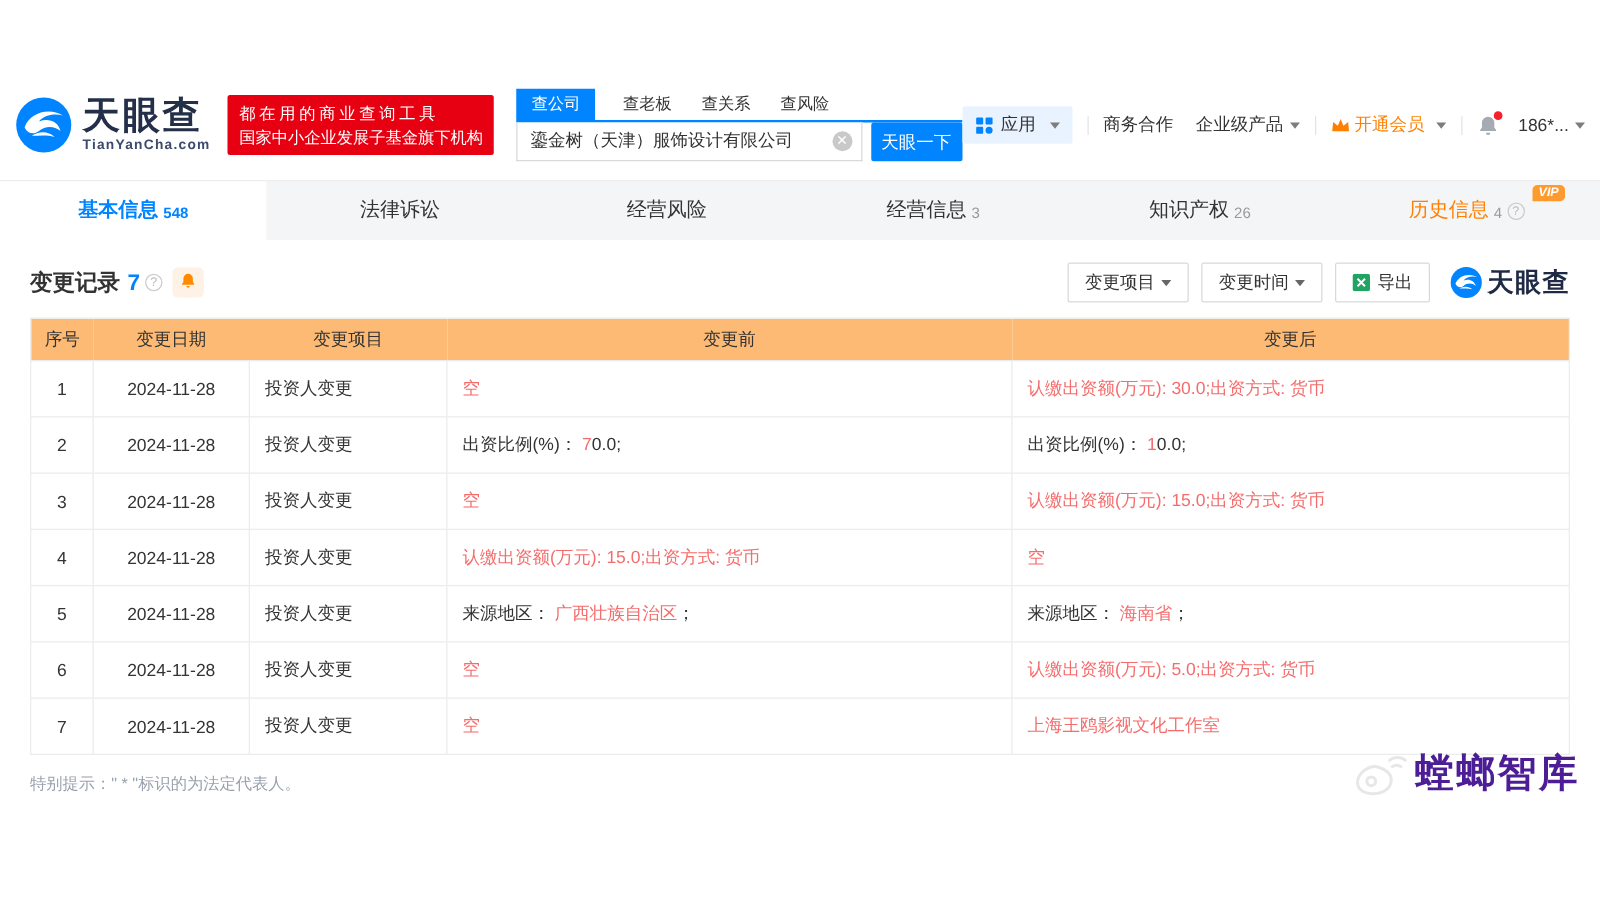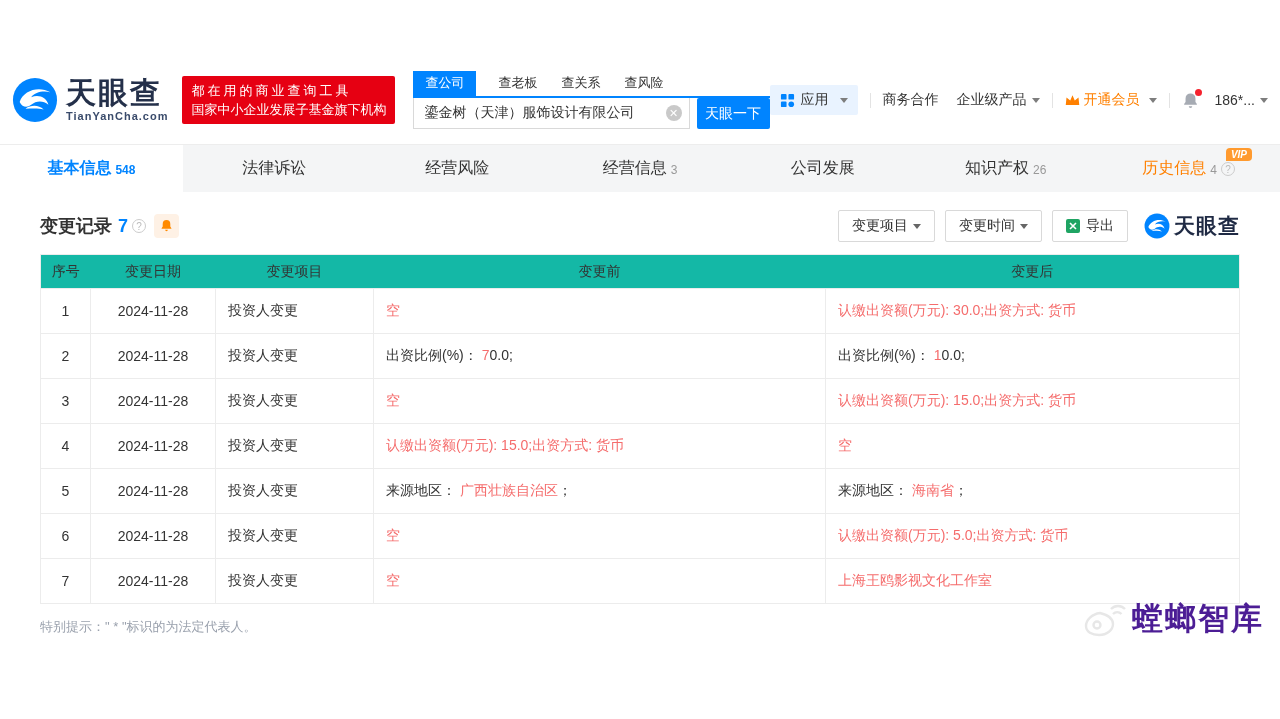--- a/index.html
+++ b/index.html
@@ -42,35 +42,35 @@
   .tabbar { display:flex; margin-top:14px; height:48px; background:#f4f5f6; border-top:1px solid #ededed; }
   .mtab { flex:1; display:flex; align-items:center; justify-content:center; font-size:16px; color:#333; cursor:pointer; position:relative; }
   .mtab.active { background:#fff; color:#0084ff; font-weight:bold; }
   .mtab .cnt { font-size:12px; color:#999; margin-left:4px; margin-top:2px; }
   .mtab.active .cnt { color:#0084ff; }
   .mtab.vip-tab { color:#ff8000; }
   .vip-badge { position:absolute; top:3px; right:28px; background:#ff9a2e; color:#fff; font-size:10px; font-weight:bold; font-style:italic; padding:0 5px; border-radius:4px 4px 4px 0; line-height:13px; }
   .qmark { display:inline-block; width:14px; height:14px; border:1px solid #ccc; border-radius:50%; color:#bbb; font-size:10px; line-height:13px; text-align:center; margin-left:4px; }
 
   
-  .content { padding:0 40px; }
+  .content { padding:0 24px; }
   .section-head { display:flex; align-items:center; margin-top:18px; }
   .sec-title { font-size:18px; font-weight:bold; color:#333; }
   .sec-count { font-size:18px; font-weight:bold; color:#0084ff; margin-left:6px; }
   .bell-chip { margin-left:8px; background:#fef1e5; border-radius:4px; padding:4px 6px 2px; cursor:pointer; }
   .actions { margin-left:auto; display:flex; align-items:center; gap:10px; }
   .act-btn { display:flex; align-items:center; background:#fff; border:1px solid #d9d9d9; border-radius:2px; height:32px; padding:0 13px; font-size:14px; color:#333; cursor:pointer; font-family:inherit; }
   .act-btn .caret { border-top-color:#666; }
   .brand-mini { display:flex; align-items:center; margin-left:6px; }
   .brand-mini .logo-icon { width:26px; height:26px; }
   .brand-mini-text { font-size:21px; font-weight:bold; color:#1f2a44; margin-left:4px; letter-spacing:1px; }
 
   
   .ctable { width:100%; border-collapse:collapse; margin-top:12px; border:1px solid #ececec; table-layout:fixed; }
-  .ctable th { background:#14b8a6; font-weight:normal; font-size:14px; color:#333; height:34px; text-align:center; }
+  .ctable th { background:#fdba74; font-weight:normal; font-size:14px; color:#333; height:34px; text-align:center; }
   .ctable td { border:1px solid #ececec; font-size:14px; height:45px; padding:8px 12px; background:#fff; vertical-align:middle; }
   .ctable td.c { text-align:center; }
   .ctable td.item { text-align:left; }
   .seg-red { color:#f56c6c; }
   .seg-dark { color:#333; }
 
   .footer-note { margin-top:14px; font-size:13px; color:#9aa1ad; }
 
   
   .watermark { position:absolute; right:16px; top:598px; display:flex; align-items:center; gap:6px; }
@@ -163,23 +163,20 @@
       </div>
       <div class="mtab">
         <span>法律诉讼</span>
       </div>
       <div class="mtab">
         <span>经营风险</span>
       </div>
       <div class="mtab">
         <span>经营信息</span>
         <span class="cnt">3</span>
-      </div>
-      <div class="mtab">
-        <span>公司发展</span>
       </div>
       <div class="mtab">
         <span>知识产权</span>
         <span class="cnt">26</span>
       </div>
       <div class="mtab vip-tab">
         <span>历史信息</span>
         <span class="cnt">4</span>
         <span class="qmark">?</span>
         <span class="vip-badge">VIP</span>

